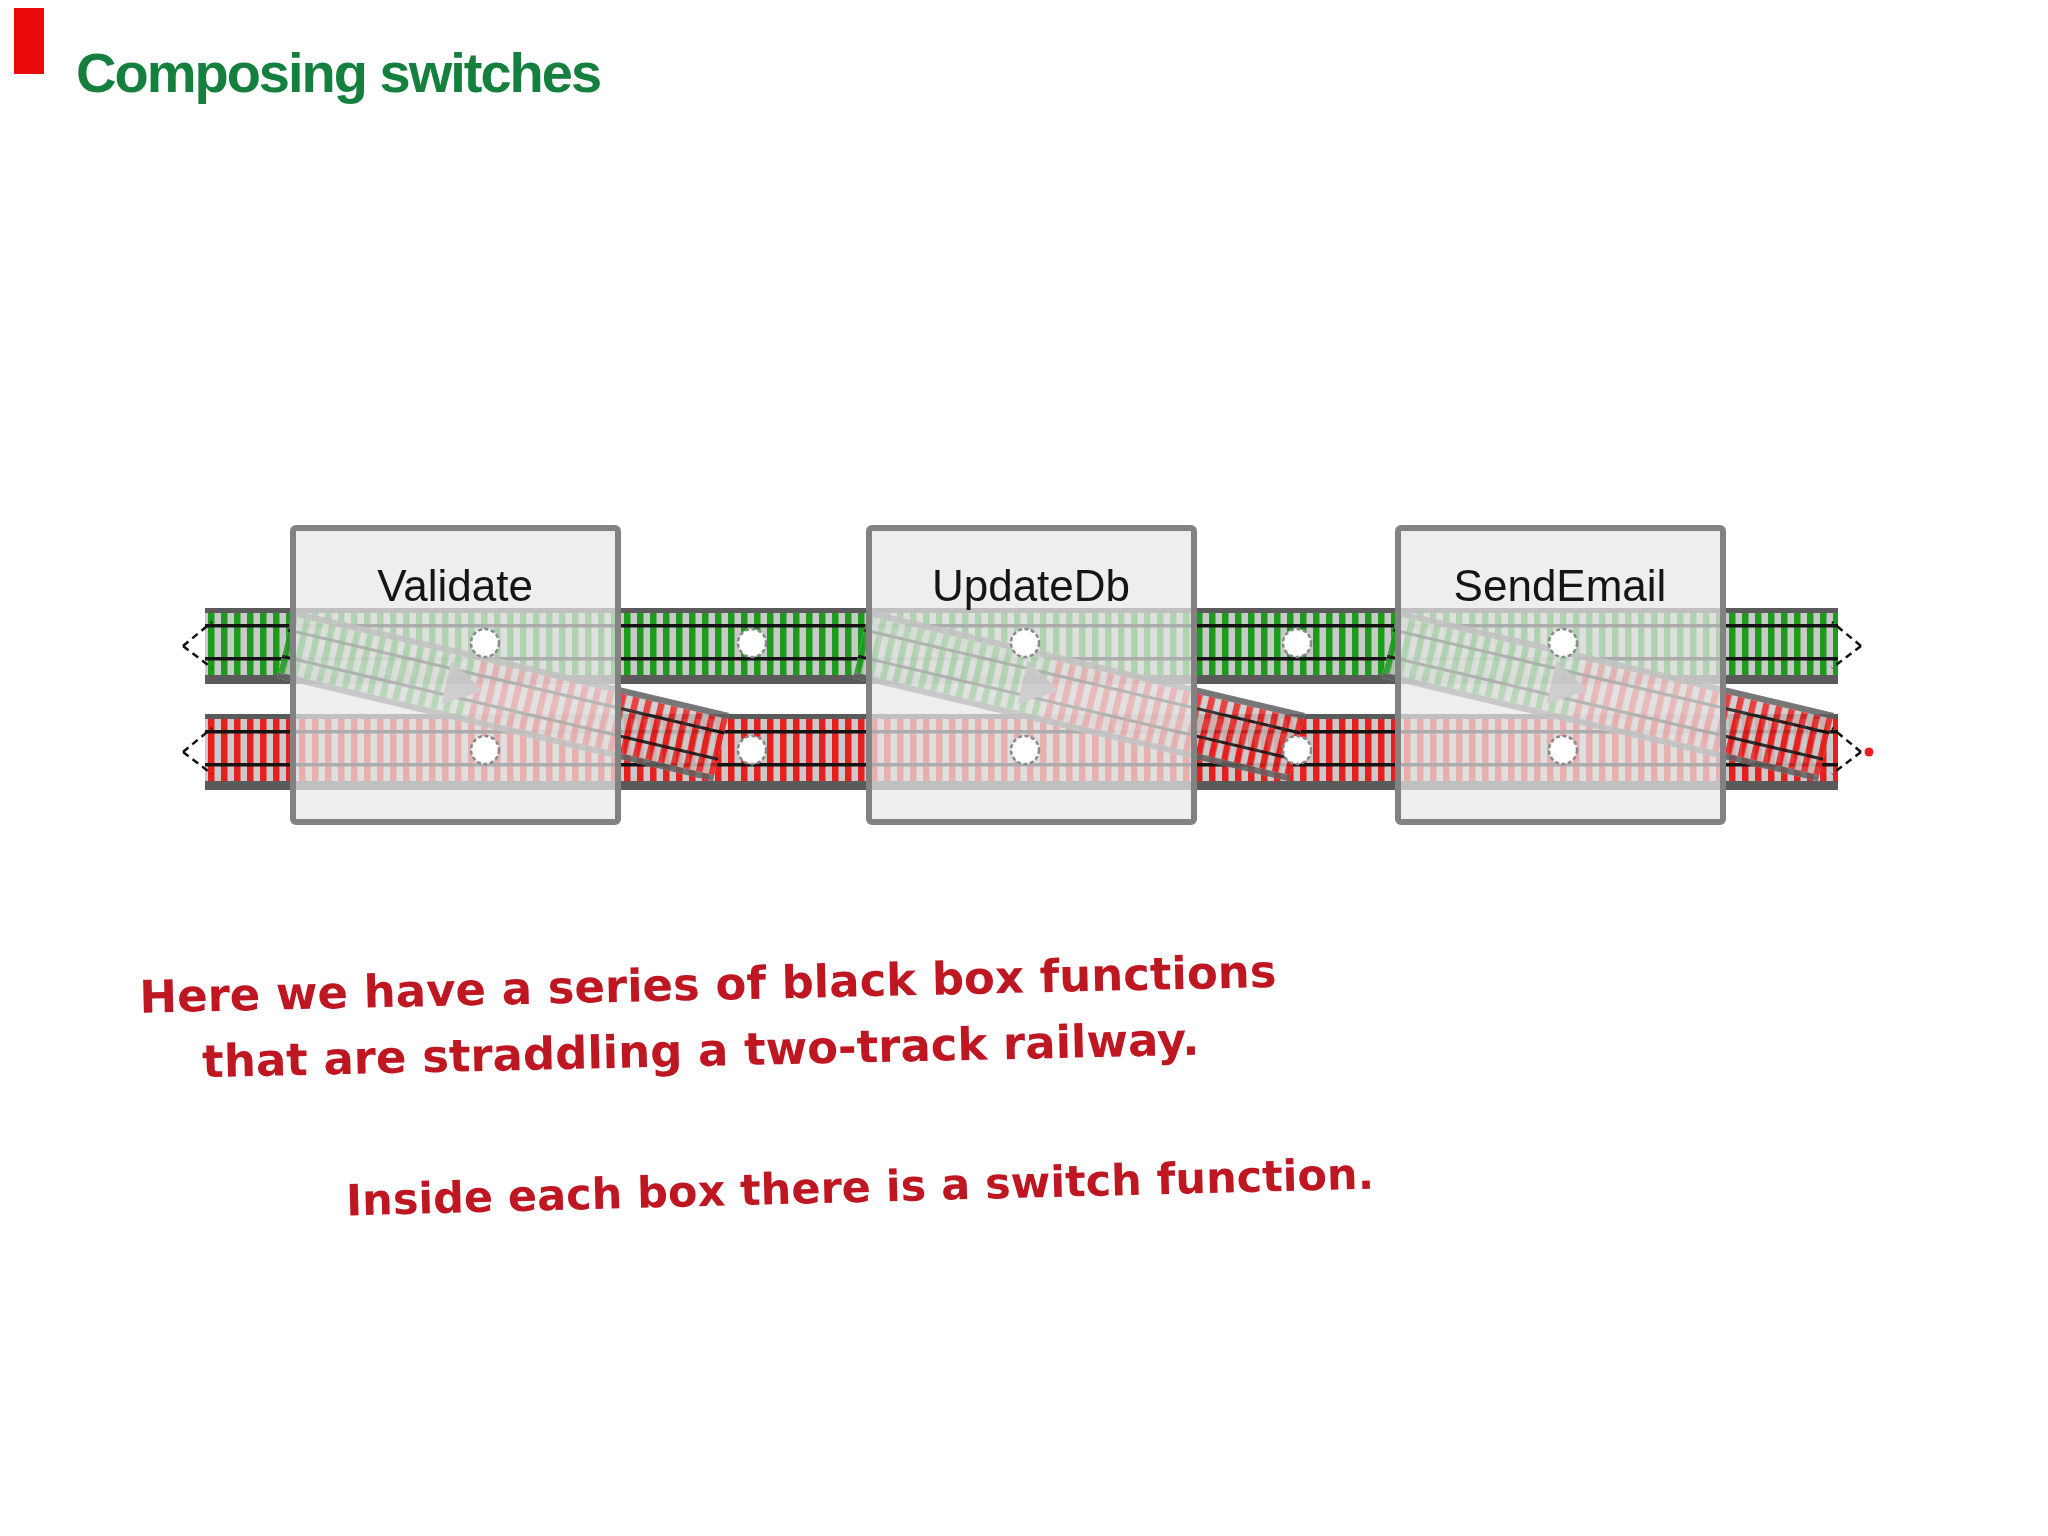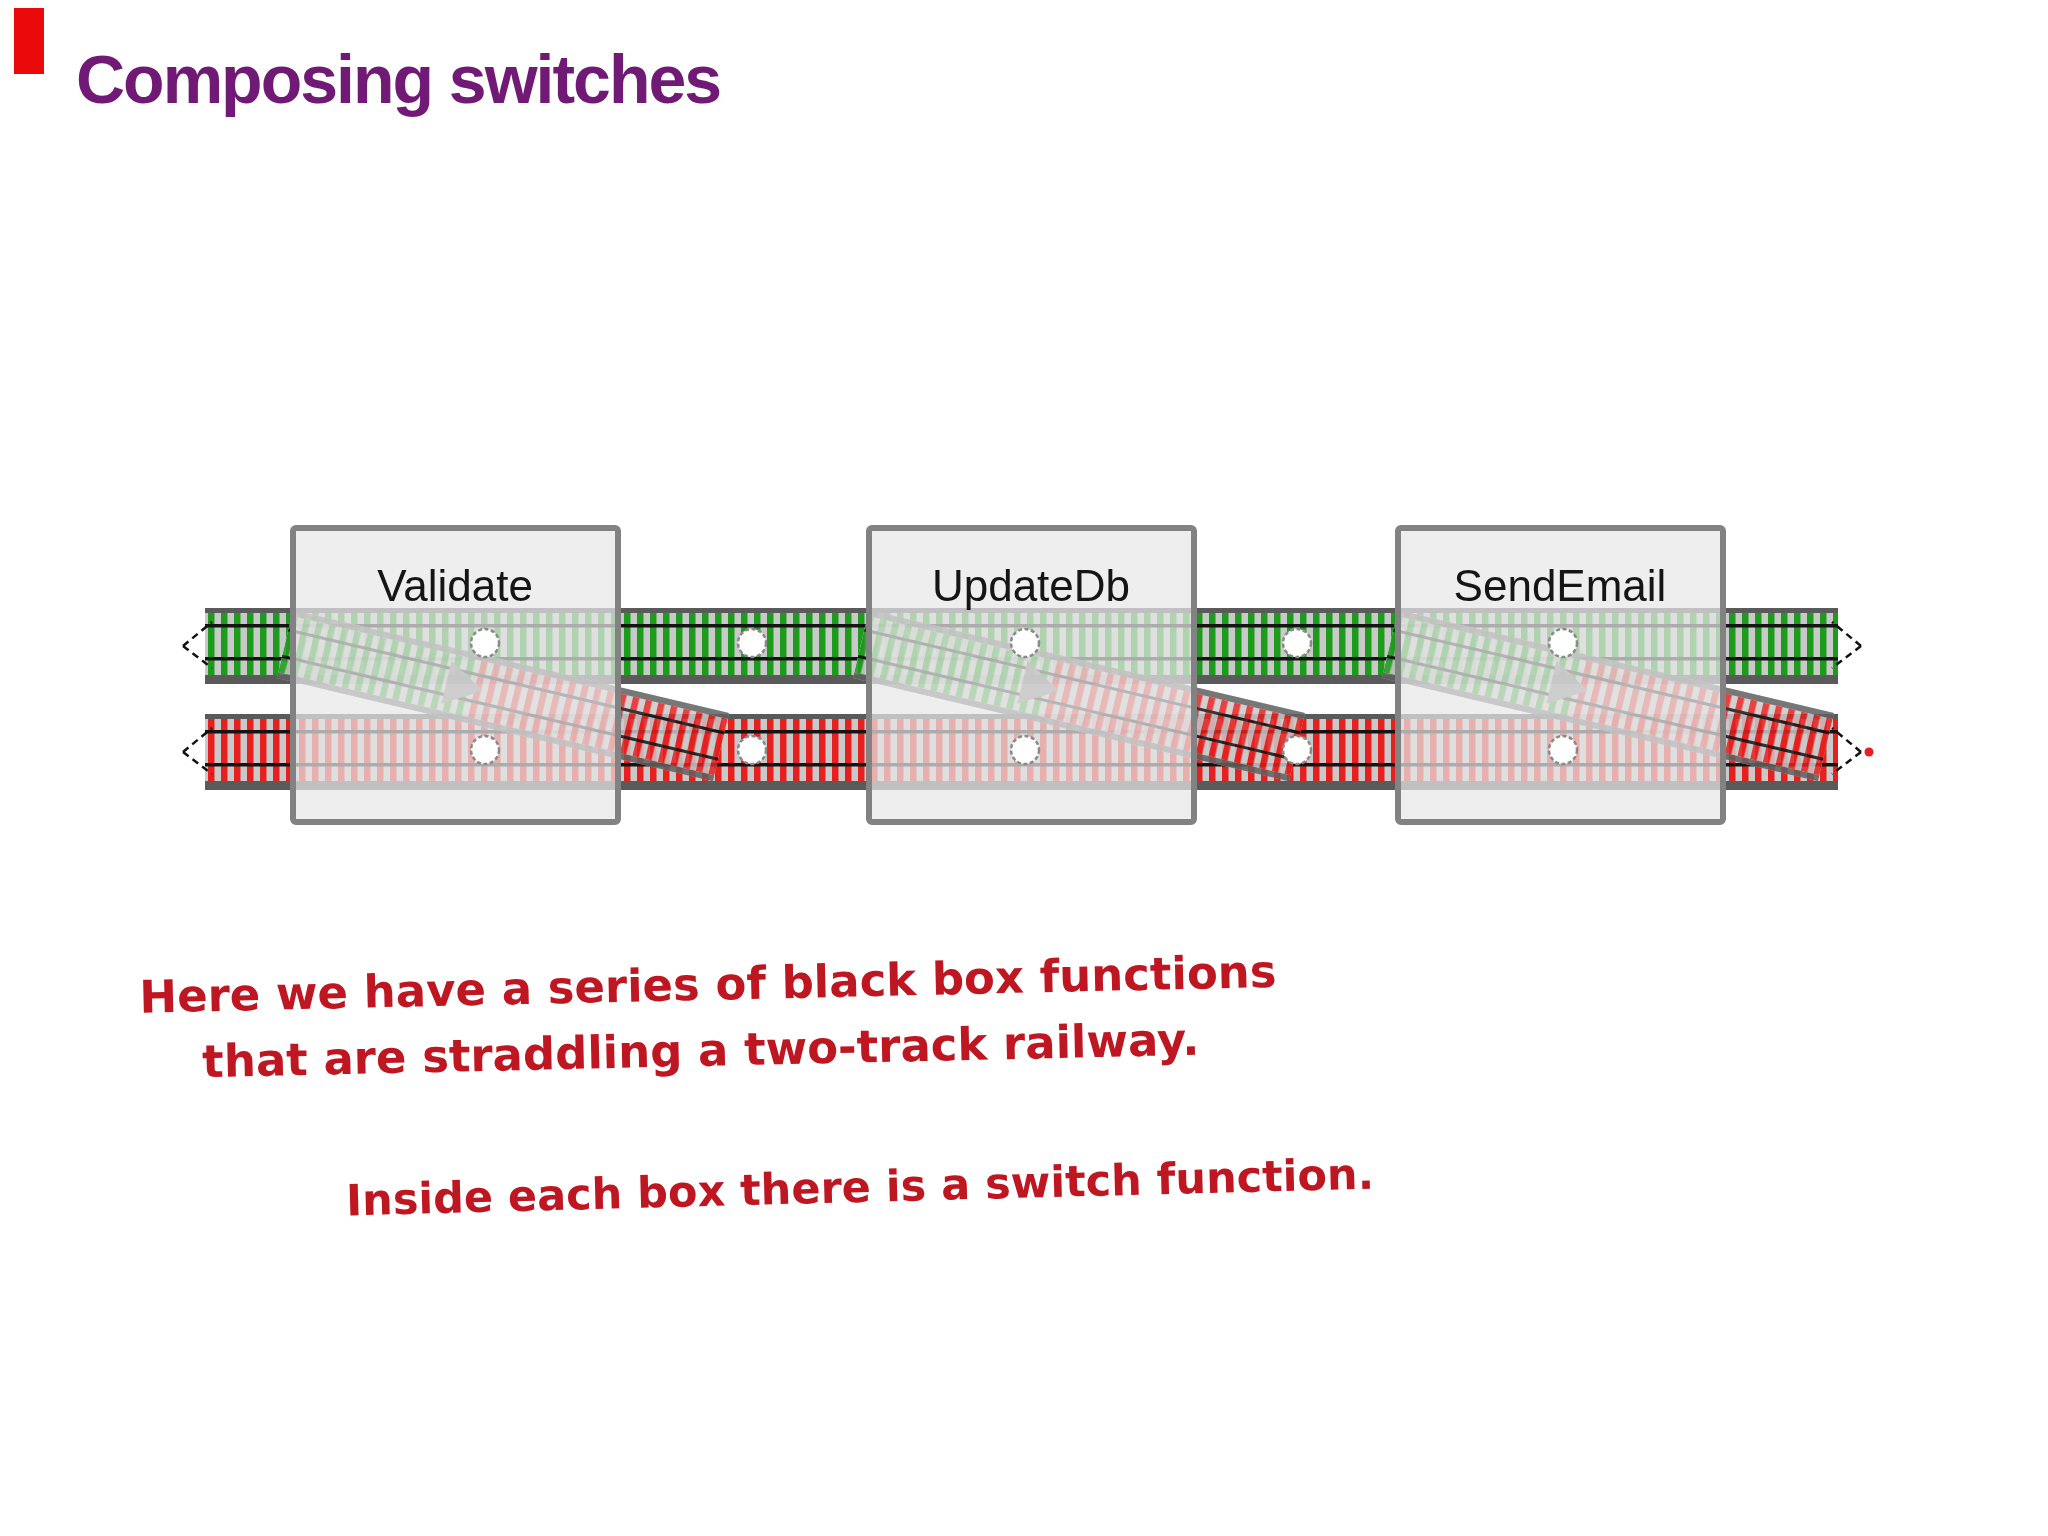--- a/index.html
+++ b/index.html
@@ -6,21 +6,21 @@
   body{
     width:2048px;height:1536px;position:relative;background:#ffffff;
     font-family:"Liberation Sans",sans-serif;overflow:hidden;
   }
   .red-marker{
     position:absolute;left:14px;top:8px;width:30px;height:66px;
     background:#ea0a0a;
   }
   .slide-title{
     position:absolute;left:76px;top:40px;
-    font-size:68px;font-weight:bold;color:#701a75;letter-spacing:-2px;
+    font-size:56px;font-weight:bold;color:#15803d;letter-spacing:-2px;
     white-space:nowrap;
   }
   .diagram-svg{position:absolute;left:0;top:0;}
   .caption{
     position:absolute;color:#bf1722;font-weight:bold;
     font-family:"DejaVu Sans",sans-serif;
     text-align:center;white-space:nowrap;
   }
   .caption-1{
     left:140px;top:952px;width:1120px;

